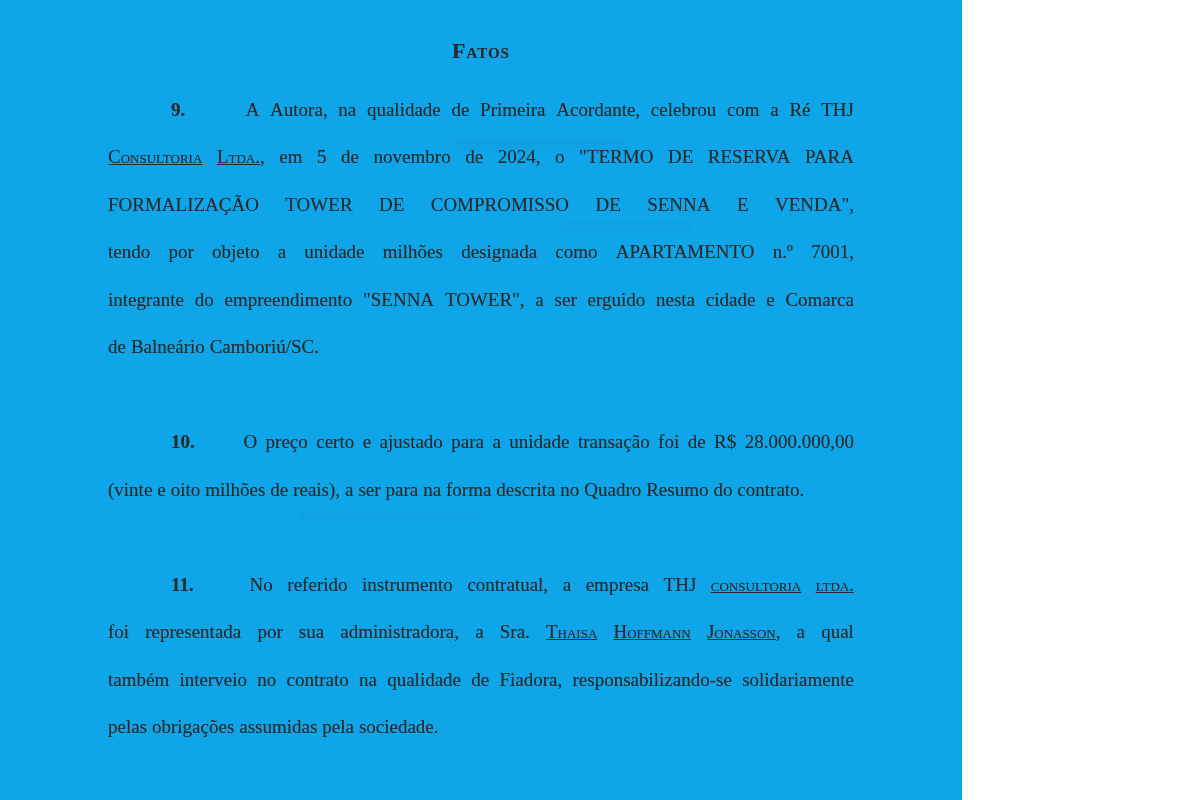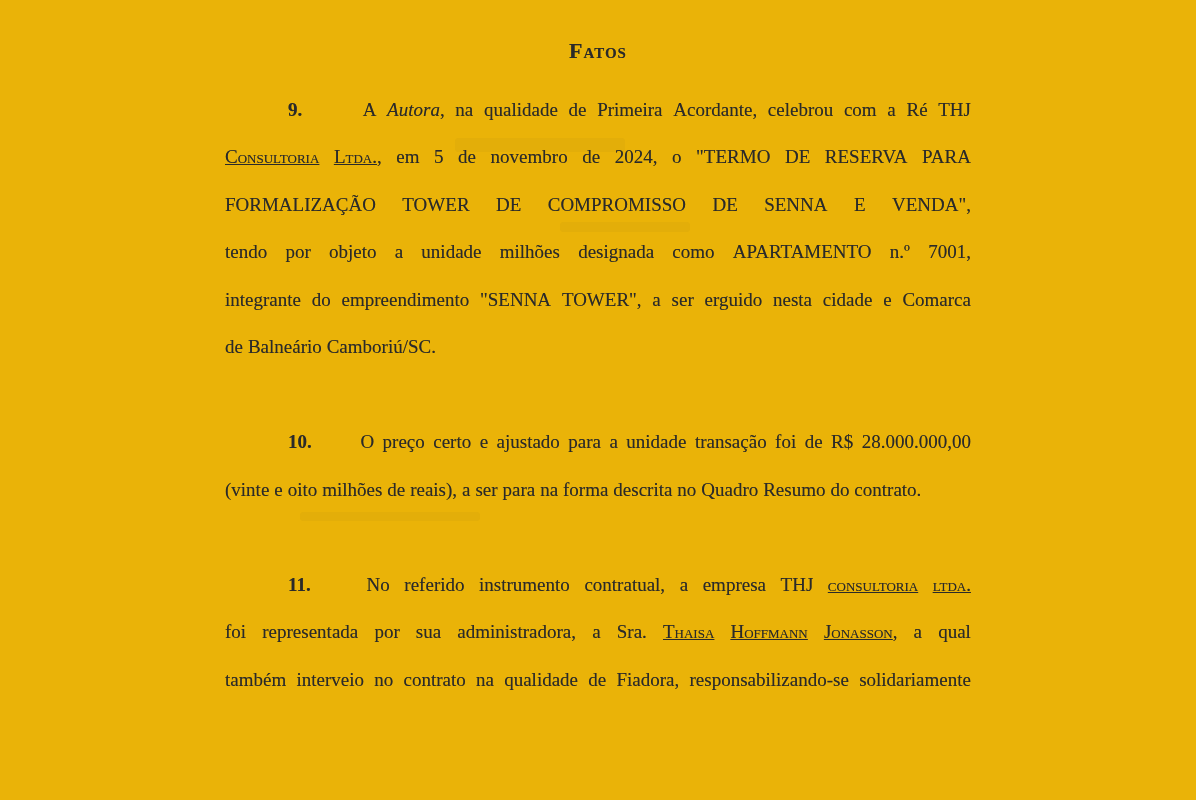--- a/index.html
+++ b/index.html
@@ -3,22 +3,22 @@
 <meta charset="utf-8">
 <style>
   html, body { margin: 0; padding: 0; }
   body {
     width: 1200px; height: 800px; overflow: hidden;
     background: #ffffff;
     font-family: "Liberation Serif", "DejaVu Serif", serif;
   }
   .page {
     position: relative;
-    width: 1196px; height: 800px;
-    background: #eab308;
+    width: 962px; height: 800px;
+    background: #0ea5e9;
   }
   .content {
     width: 746px;
     margin: 0 auto;
     padding-top: 38px;
     color: #2a2a2a;
     text-shadow: 0 0 0.6px rgba(42,42,42,0.45);
   }
   .doc-title {
     text-align: center;
@@ -40,21 +40,21 @@
   }
   .line.last { justify-content: flex-start; column-gap: 0.26em; }
   .word { white-space: pre; line-height: normal; }
   .pnum {
     font-weight: bold;
     margin-left: 63px;
     width: 64px;
     flex: 0 0 auto;
     white-space: pre;
   }
-  .italic { font-style: italic; }
+  .italic { }
   .smallcaps { font-variant: small-caps; text-decoration: underline; }
   .artifact {
     position: absolute;
     background: rgba(60,60,60,0.035);
     border-radius: 3px;
     pointer-events: none;
   }
   .artifact-1 { left: 455px; top: 138px; width: 170px; height: 14px; }
   .artifact-2 { left: 560px; top: 222px; width: 130px; height: 10px; }
   .artifact-3 { left: 300px; top: 512px; width: 180px; height: 9px; }
@@ -212,16 +212,23 @@
             <span class="word"><span>interveio</span></span>
             <span class="word"><span>no</span></span>
             <span class="word"><span>contrato</span></span>
             <span class="word"><span>na</span></span>
             <span class="word"><span>qualidade</span></span>
             <span class="word"><span>de</span></span>
             <span class="word"><span>Fiadora,</span></span>
             <span class="word"><span>responsabilizando-se</span></span>
             <span class="word"><span>solidariamente</span></span>
           </div>
+          <div class="line last">
+            <span class="word"><span>pelas</span></span>
+            <span class="word"><span>obrigações</span></span>
+            <span class="word"><span>assumidas</span></span>
+            <span class="word"><span>pela</span></span>
+            <span class="word"><span>sociedade.</span></span>
+          </div>
         </div>
       </div>
   </div>
 </div>
 
 </body></html>

